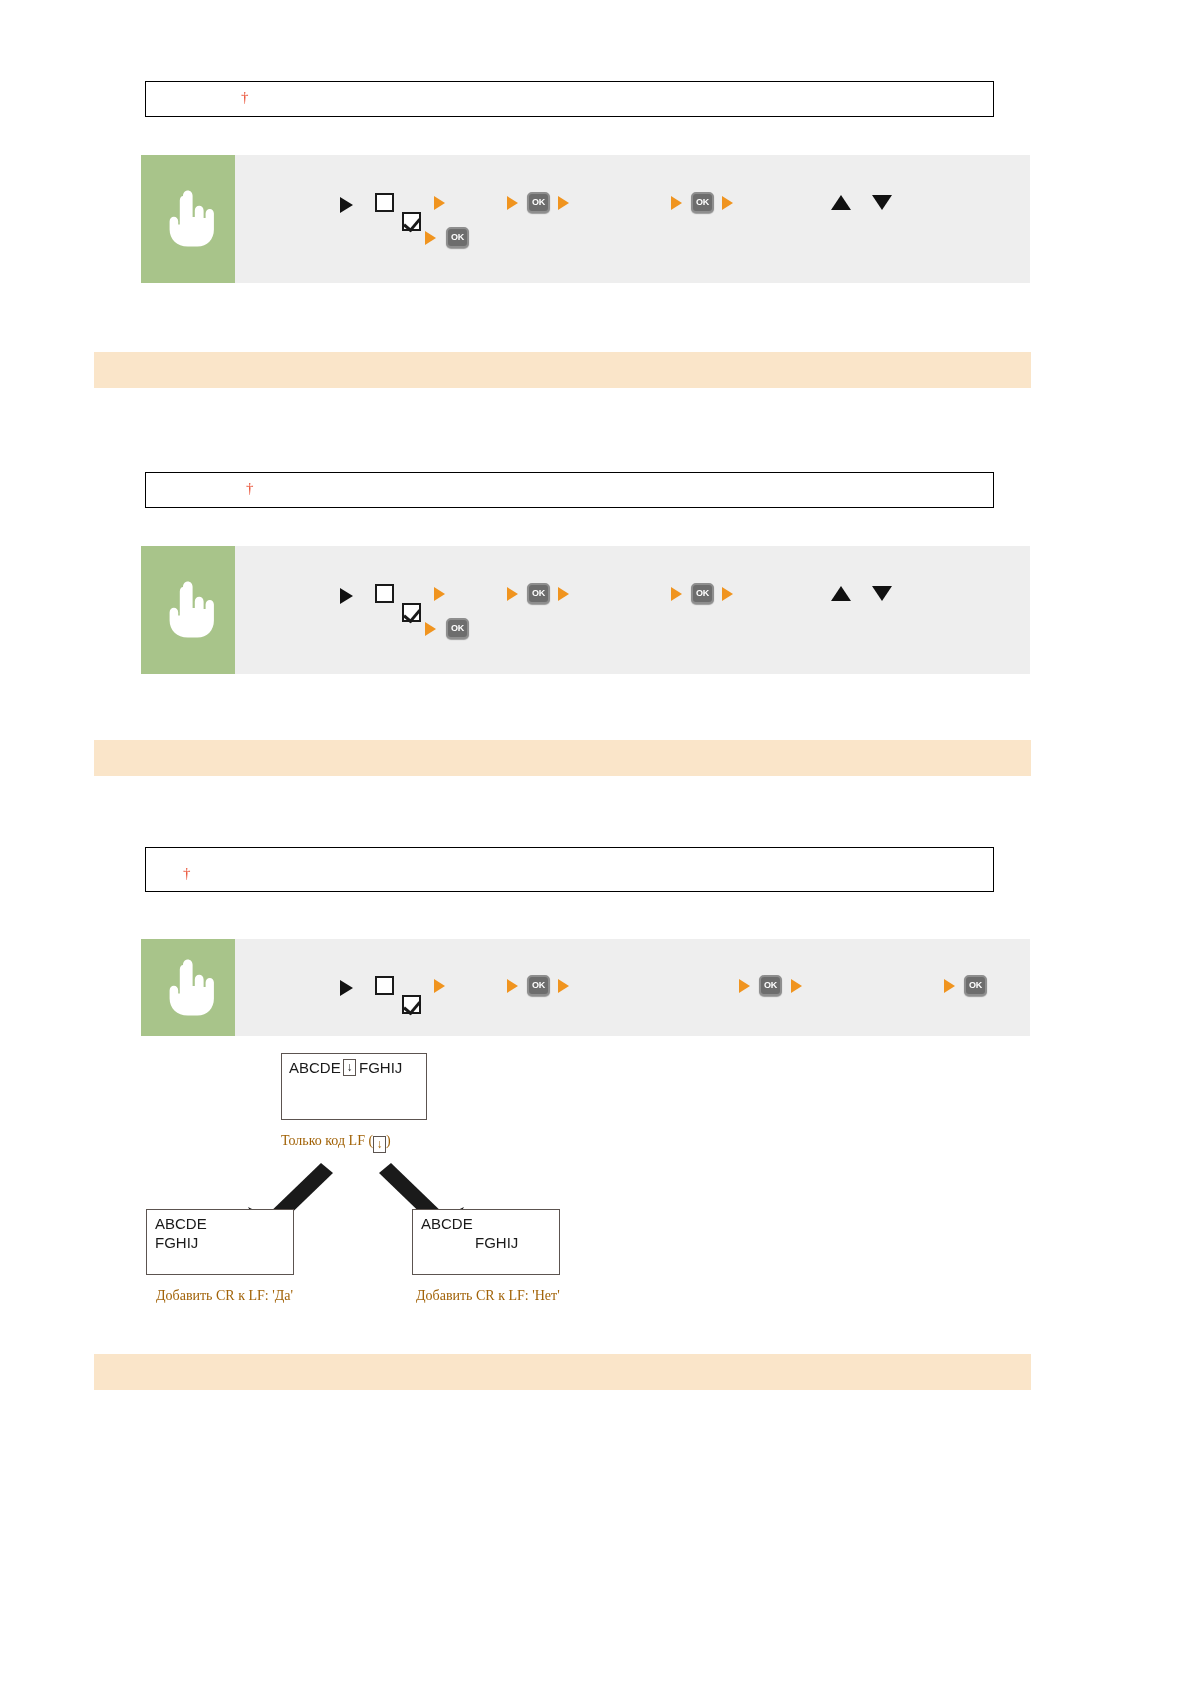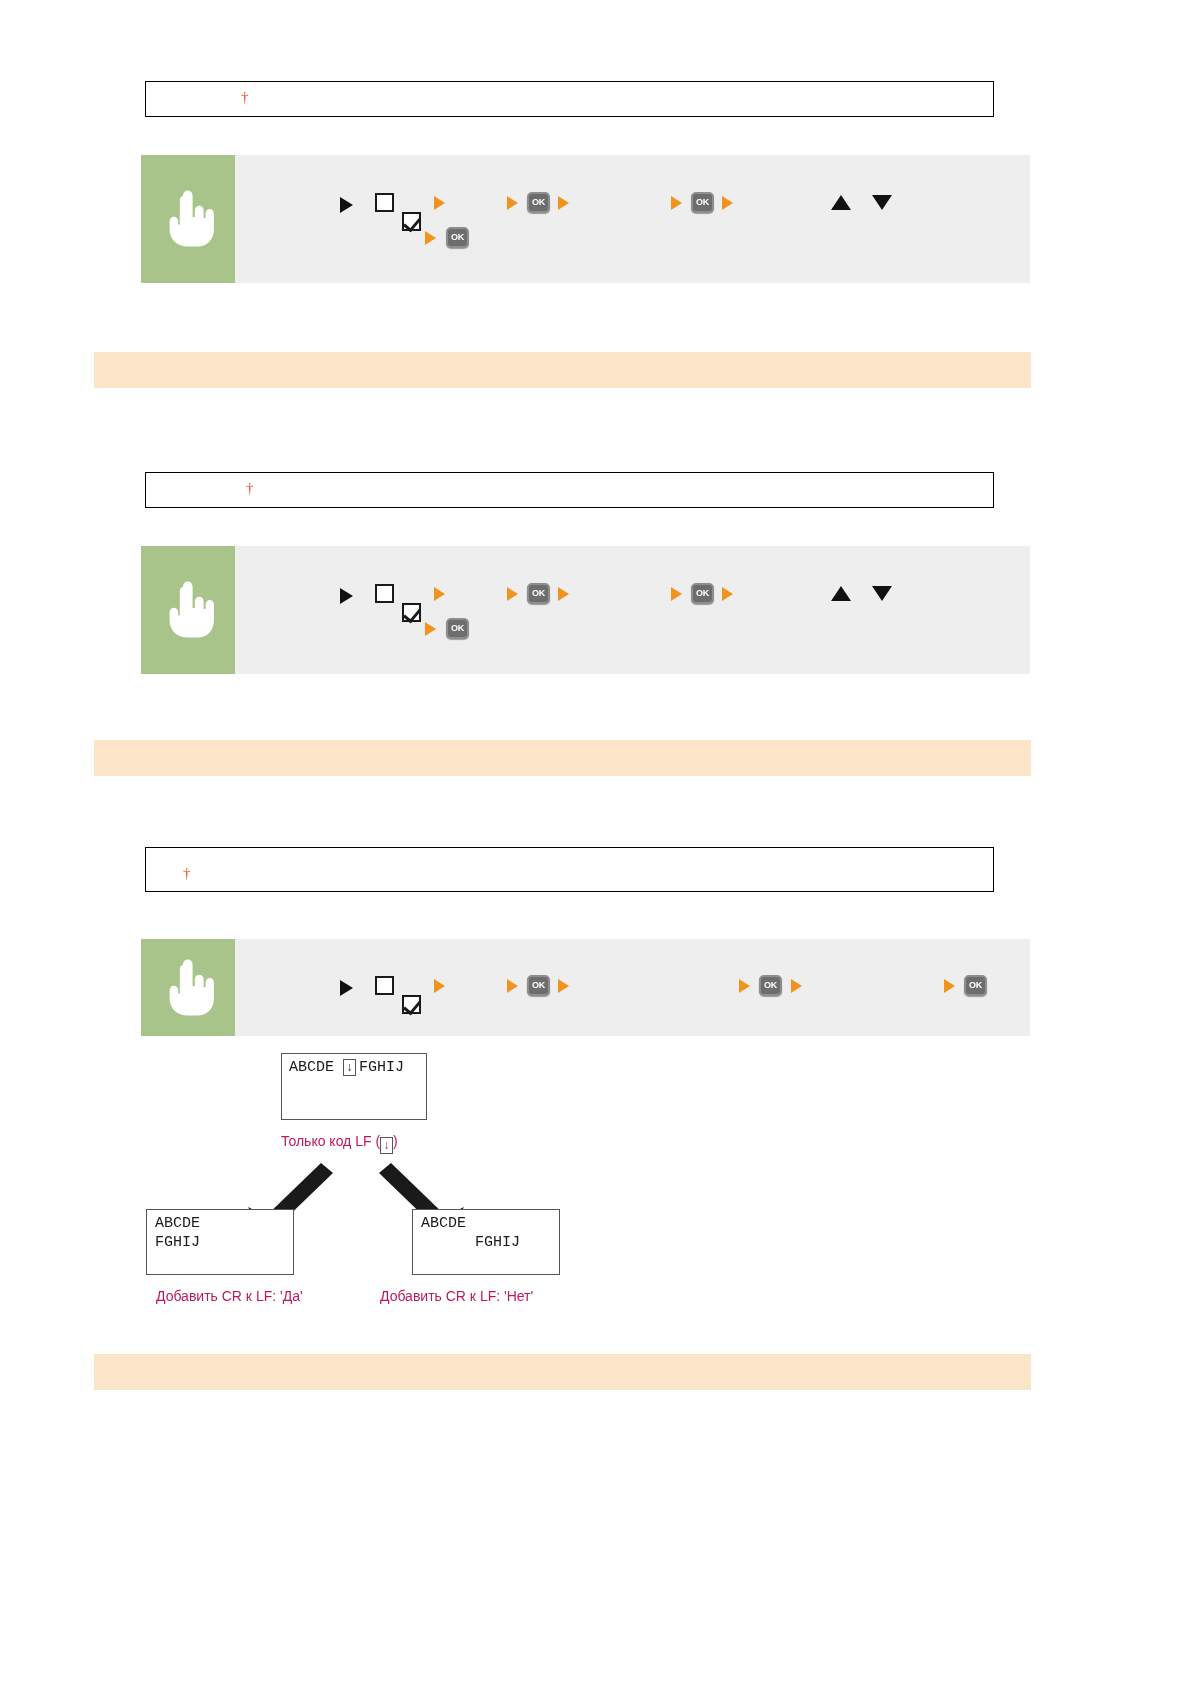--- a/index.html
+++ b/index.html
@@ -117,27 +117,27 @@
   
   .diagram { position: absolute; left:0; top:0; width:1191px; height:1684px; pointer-events:none; }
   .dbox {
     position: absolute;
     border: 1px solid #5c5450;
     background: #ffffff;
     font-size: 15px;
     color: #1a1a1a;
     font-family: "Liberation Sans", sans-serif;
   }
-  .dbox-line { position: absolute; white-space: pre; font-family: Liberation Mono, monospace; }
+  .dbox-line { position: absolute; white-space: pre; }
   .dcap {
     position: absolute;
     font-size: 14px;
-    color: #be185d;
+    color: #a16207;
     white-space: nowrap;
-    font-family: Liberation Sans, sans-serif;
+    font-family: Liberation Serif, serif;
   }
   .lf-box {
     display: inline-block;
     border: 1px solid #5c5450;
     width: 13px;
     height: 17px;
     line-height: 15px;
     text-align: center;
     font-size: 12px;
     vertical-align: -3px;
@@ -256,15 +256,15 @@
 <div class="dbox" style="left:146px; top:1209px; width:148px; height:66px;">
   <span class="dbox-line" style="left:8px; top:5px;">ABCDE</span>
   <span class="dbox-line" style="left:8px; top:24px;">FGHIJ</span>
 </div>
 <div class="dcap" style="left:156px; top:1288px;">Добавить CR к LF: 'Да'</div>
 
 <div class="dbox" style="left:412px; top:1209px; width:148px; height:66px;">
   <span class="dbox-line" style="left:8px; top:5px;">ABCDE</span>
   <span class="dbox-line" style="left:62px; top:24px;">FGHIJ</span>
 </div>
-<div class="dcap" style="left:380px; top:1288px;">Добавить CR к LF: 'Нет'</div>
+<div class="dcap" style="left:416px; top:1288px;">Добавить CR к LF: 'Нет'</div>
 
 <div class="note-bar" style="left:94px; top:1354px; width:937px; height:36px;"></div>
 
 </body></html>

